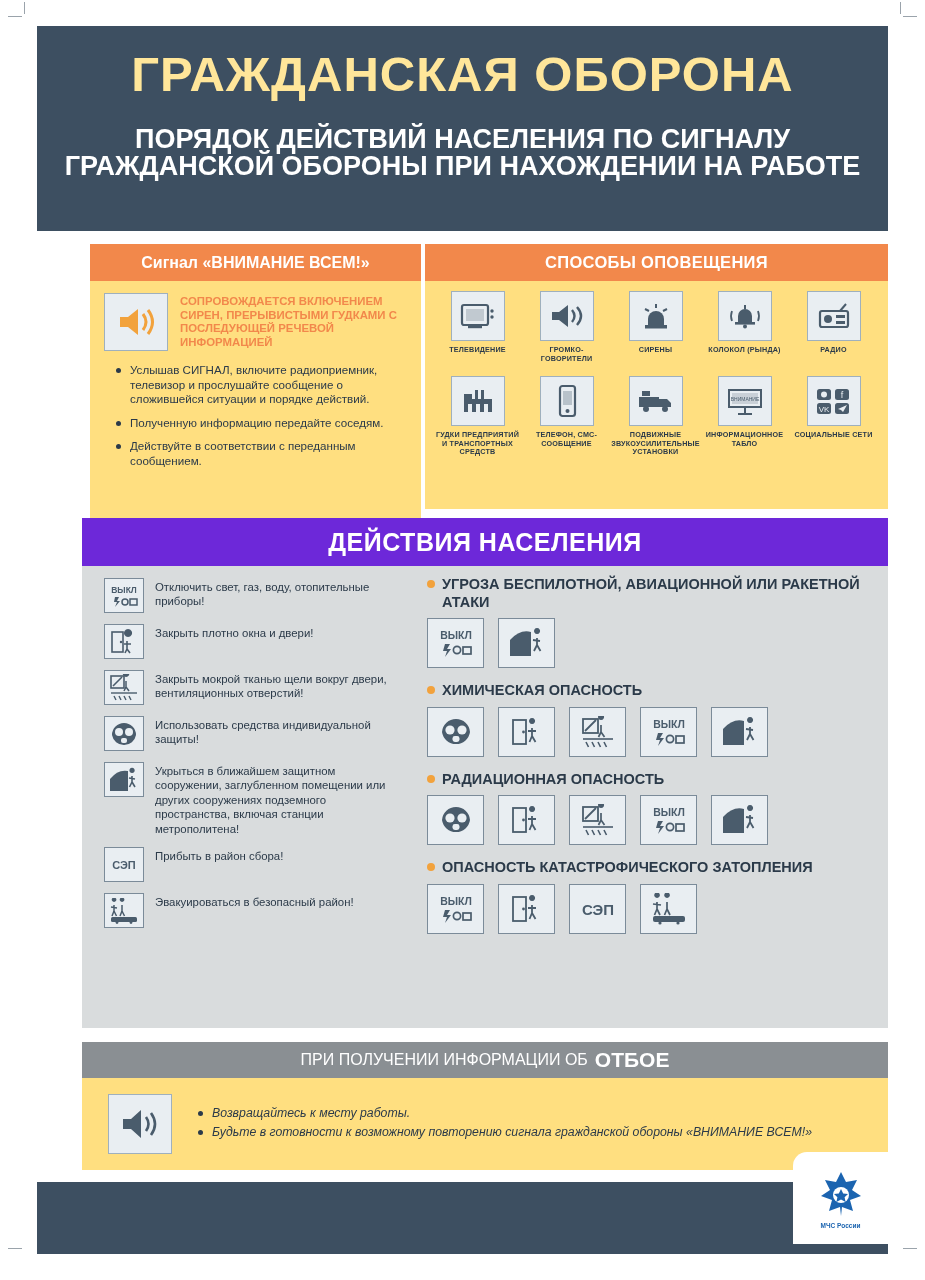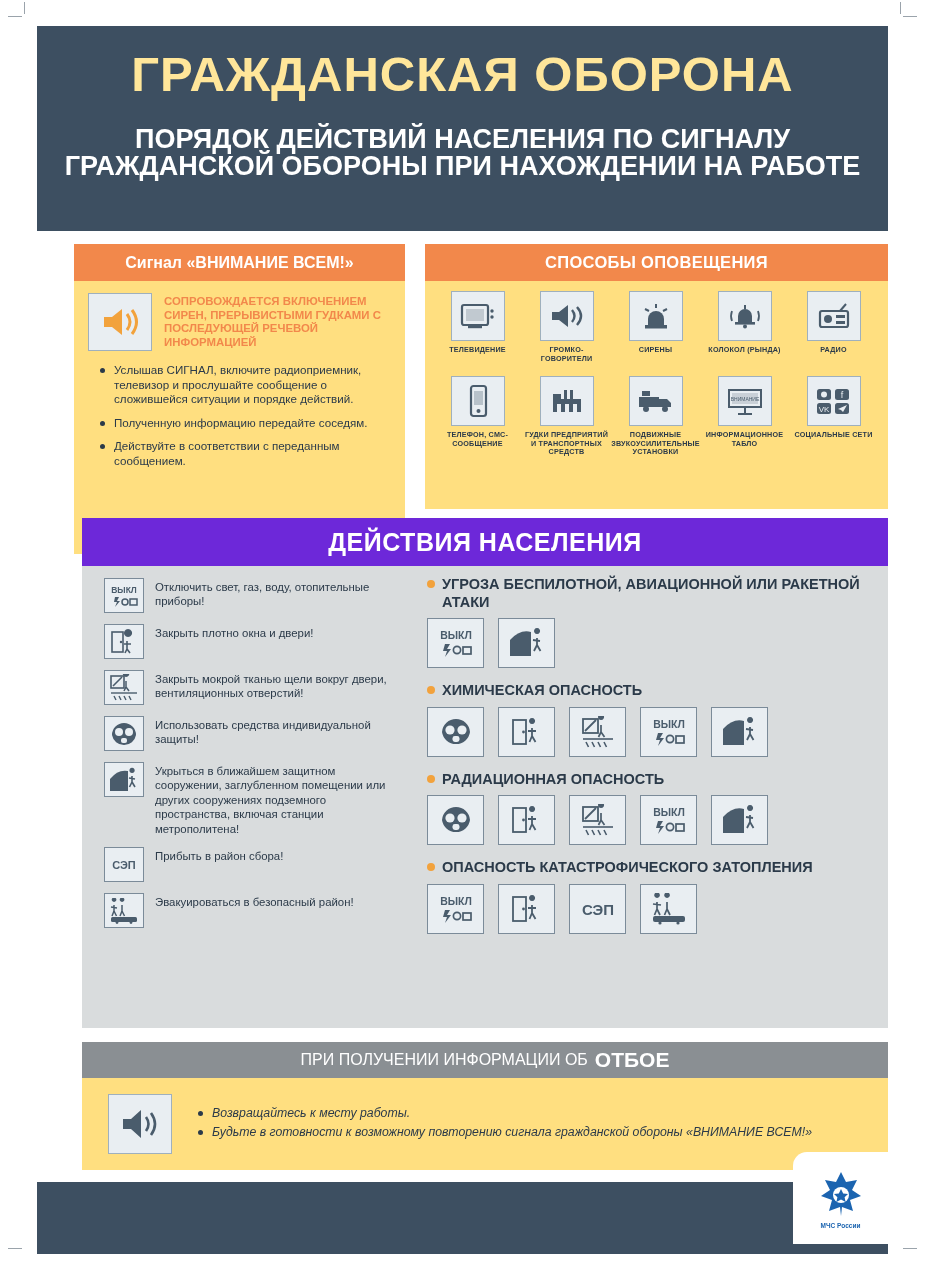--- a/index.html
+++ b/index.html
@@ -32,21 +32,21 @@
     font-size:49px;line-height:52px;font-weight:bold;color:#ffe69a;
     letter-spacing:1px;
   }
   .header .sub{
     margin:26px auto 0;width:800px;text-align:center;
     font-size:27px;line-height:27px;font-weight:bold;color:#ffffff;
   }
 
   
   .signal{
-    position:absolute;left:50px;top:228px;width:331px;height:310px;
+    position:absolute;left:66px;top:228px;width:331px;height:310px;
     background:#ffdf80;
   }
   .signal .cap{
     height:37px;background:#f2884b;color:#ffffff;font-weight:bold;
     font-size:16px;display:flex;align-items:center;justify-content:center;
   }
   .signal .body{padding:12px 14px 0 14px;}
   .signal .introrow{display:flex;gap:12px;align-items:flex-start;}
   .spk{
     width:62px;height:56px;background:#e9eef2;border:1px solid #9fb0bd;
@@ -272,42 +272,42 @@
               <rect x="20" y="14" width="9" height="3" fill="#4a5c6c"></rect>
               <rect x="20" y="20" width="9" height="3" fill="#4a5c6c"></rect>
               <path d="M24 10 l6 -7" stroke="#4a5c6c" stroke-width="2"></path>
             </svg>
           </div>
           <div class="wlabel">РАДИО</div>
         </div>
 
         <div class="wcell">
           <div class="wicon">
-            <svg width="26" height="34" viewBox="0 0 26 34">
-              <rect x="6" y="2" width="15" height="30" rx="2.5" fill="none" stroke="#4a5c6c" stroke-width="2.2"></rect>
-              <rect x="9" y="7" width="9" height="14" fill="#4a5c6c" opacity=".3"></rect>
-              <circle cx="13.5" cy="27" r="2" fill="#4a5c6c"></circle>
-            </svg>
-          </div>
-          <div class="wlabel">ТЕЛЕФОН, СМС-СООБЩЕНИЕ</div>
-        </div>
-
-        <div class="wcell">
-          <div class="wicon">
             <svg width="36" height="28" viewBox="0 0 36 28">
               <rect x="4" y="12" width="28" height="13" fill="#4a5c6c"></rect>
               <polygon points="4,12 12,12 12,7 4,7" fill="#4a5c6c"></polygon>
               <rect x="15" y="3" width="3" height="9" fill="#4a5c6c"></rect>
               <rect x="21" y="3" width="3" height="9" fill="#4a5c6c"></rect>
               <rect x="8" y="17" width="4" height="8" fill="#e9eef2"></rect>
               <rect x="16" y="17" width="4" height="8" fill="#e9eef2"></rect>
               <rect x="24" y="17" width="4" height="8" fill="#e9eef2"></rect>
             </svg>
           </div>
           <div class="wlabel">ГУДКИ ПРЕДПРИЯТИЙ И ТРАНСПОРТНЫХ СРЕДСТВ</div>
+        </div>
+
+        <div class="wcell">
+          <div class="wicon">
+            <svg width="26" height="34" viewBox="0 0 26 34">
+              <rect x="6" y="2" width="15" height="30" rx="2.5" fill="none" stroke="#4a5c6c" stroke-width="2.2"></rect>
+              <rect x="9" y="7" width="9" height="14" fill="#4a5c6c" opacity=".3"></rect>
+              <circle cx="13.5" cy="27" r="2" fill="#4a5c6c"></circle>
+            </svg>
+          </div>
+          <div class="wlabel">ТЕЛЕФОН, СМС-СООБЩЕНИЕ</div>
         </div>
 
         <div class="wcell">
           <div class="wicon">
             <svg width="40" height="28" viewBox="0 0 40 28">
               <rect x="3" y="10" width="20" height="10" fill="#4a5c6c"></rect>
               <polygon points="23,12 31,12 35,16 35,20 23,20" fill="#4a5c6c"></polygon>
               <circle cx="10" cy="22" r="3" fill="#4a5c6c"></circle>
               <circle cx="29" cy="22" r="3" fill="#4a5c6c"></circle>
               <polygon points="6,4 14,4 14,9 6,9" fill="#4a5c6c"></polygon>

